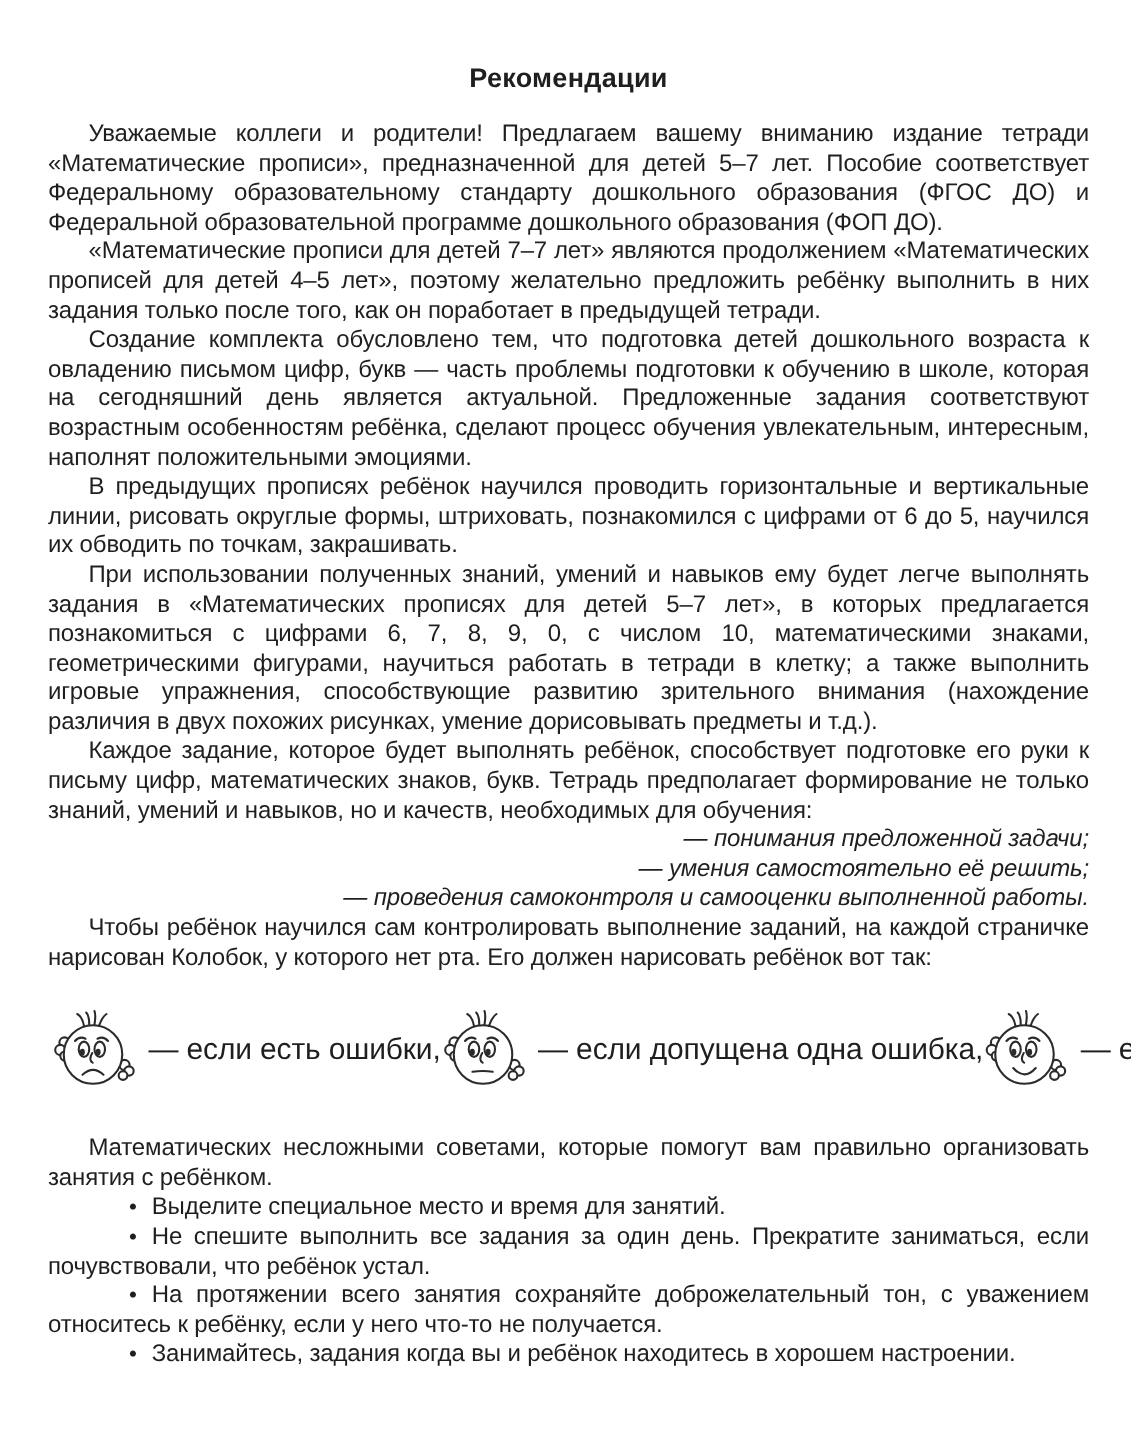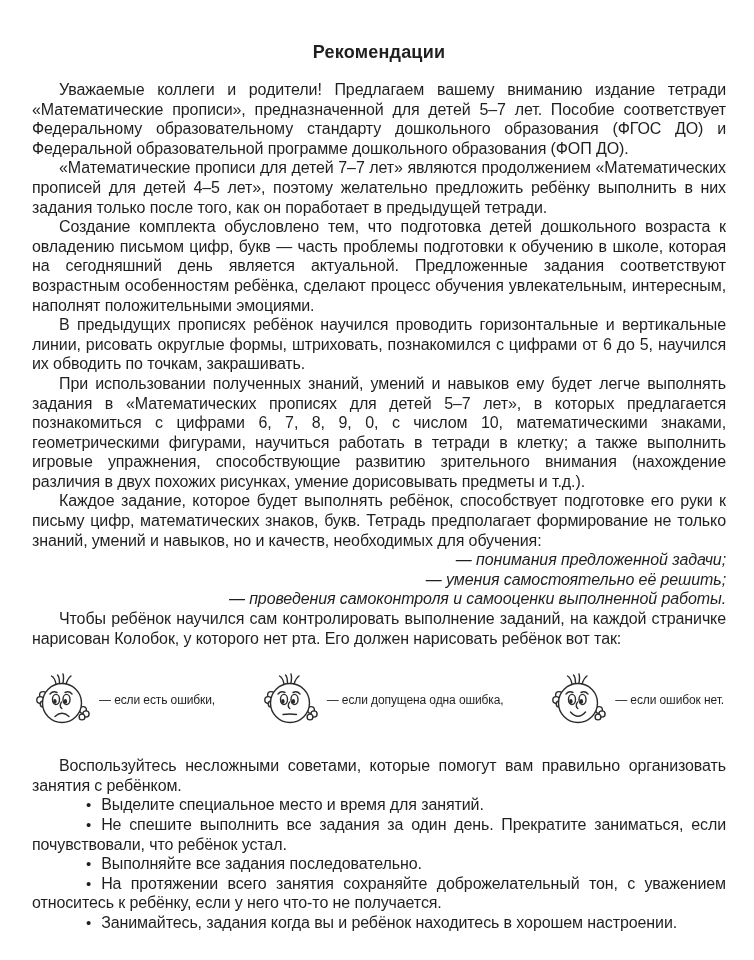--- a/index.html
+++ b/index.html
@@ -72,21 +72,21 @@
   .face-group {
     display: flex;
     align-items: center;
     gap: 7px;
   }
   .face-group svg {
     display: block;
     flex: 0 0 auto;
   }
   .face-caption {
-    font-size: 12px;
+    font-size: 20px;
     letter-spacing: -0.1px;
     white-space: nowrap;
   }
   .bullet-marker {
     display: inline-block;
     padding-right: 10px;
     font-size: 15px;
   }
 </style>
 </head>
@@ -186,24 +186,23 @@
           <ellipse cx="20.9" cy="28.4" rx="1.7" ry="2.3" fill="#2b2b2b" stroke="none"></ellipse>
           <ellipse cx="31.4" cy="28.4" rx="1.7" ry="2.3" fill="#2b2b2b" stroke="none"></ellipse>
           <path d="M27.5 29 Q24.8 33.5 27.8 35.5"></path>
           <path d="M20.5 39 Q28 47.5 35.5 39"></path>
         </svg>
         <span class="face-caption">— если ошибок нет.</span>
       </div>
 
     </div>
 
-    <p>Воспользуйтесь несложными советами, которые помогут вам правильно организовать занятия с ребёнком.</p>
+    <p>Математических несложными советами, которые помогут вам правильно организовать занятия с ребёнком.</p>
 
     <div class="bullet-list">
       <p><span class="bullet-marker">•</span><span>Выделите специальное место и время для занятий.</span></p>
       <p><span class="bullet-marker">•</span><span>Не спешите выполнить все задания за один день. Прекратите заниматься, если почувствовали, что ребёнок устал.</span></p>
-      <p><span class="bullet-marker">•</span><span>Выполняйте все задания последовательно.</span></p>
       <p><span class="bullet-marker">•</span><span>На протяжении всего занятия сохраняйте доброжелательный тон, с уважением относитесь к ребёнку, если у него что-то не получается.</span></p>
       <p><span class="bullet-marker">•</span><span>Занимайтесь, задания когда вы и ребёнок находитесь в хорошем настроении.</span></p>
     </div>
   </div>
 
 </div>
 
 </body></html>

